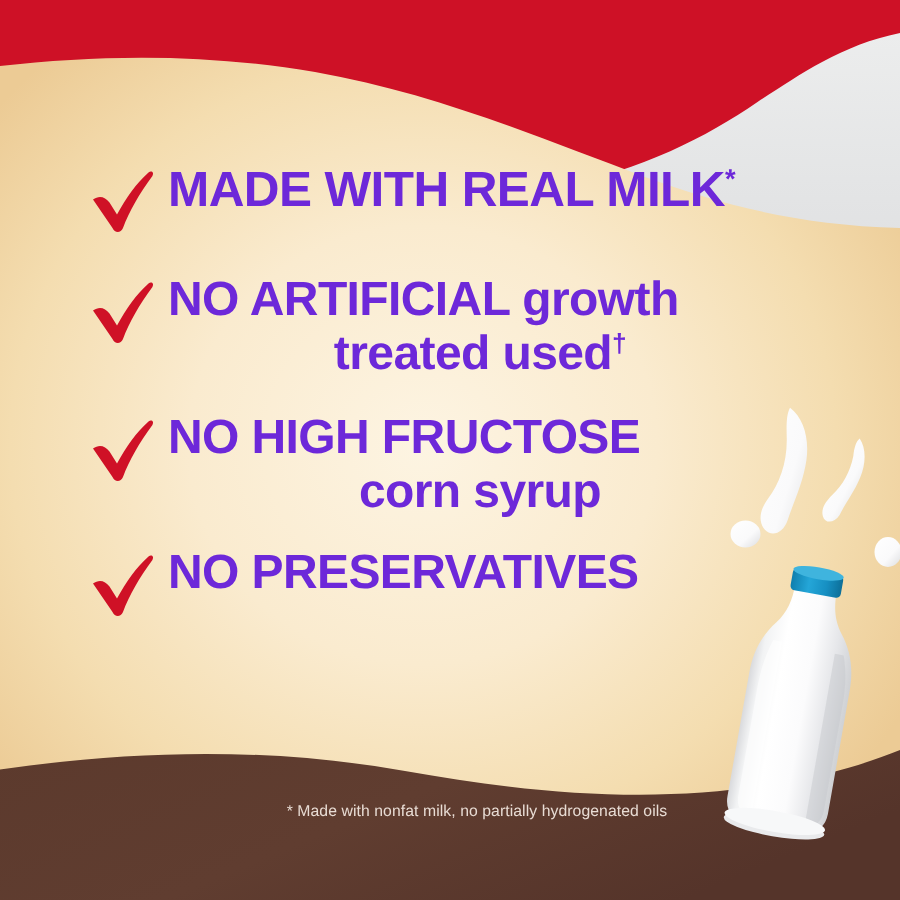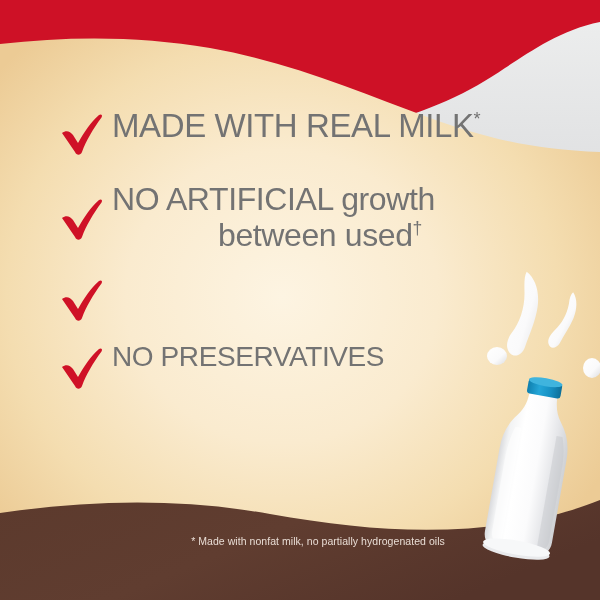--- a/index.html
+++ b/index.html
@@ -48,22 +48,22 @@
   .check {
     flex: 0 0 auto;
     width: 46px;
     height: 44px;
     margin-right: 8px;
     margin-top: 4px;
   }
 
   .claim-text {
     flex: 1 1 auto;
-    color: #737373;
-    font-weight: normal;
+    color: #6d28d9;
+    font-weight: bold;
     font-size: 33px;
     line-height: 1.08;
     letter-spacing: -0.4px;
   }
 
   .claim-text .line2 {
     display: block;
     text-align: center;
     margin-top: 1px;
   }
@@ -74,24 +74,24 @@
     line-height: 0;
   }
 
   .lower {
     text-transform: none;
   }
 
   
   .claim-2 .claim-text { font-size: 32px; }
   .claim-3 .claim-text { font-size: 32px; }
-  .claim-4 .claim-text { font-size: 28px; }
+  .claim-4 .claim-text { font-size: 32px; }
 
   .claim-1 { margin-bottom: 26px; }
-  .claim-2 { margin-bottom: 22px; align-items: center; }
+  .claim-2 { margin-bottom: 22px; }
   .claim-3 { margin-bottom: 20px; }
 
   
   .bottle-wrap {
     position: absolute;
     left: 470px;
     top: 270px;
     width: 130px;
     height: 300px;
   }
@@ -190,30 +190,34 @@
     </div>
 
     <div class="claim claim-2">
       <svg class="check" viewBox="0 0 46 44">
         <path d="M 4,21 C 8,18 12,19 15,23 L 20,31 C 26,20 33,10 41,3
                  C 43,1.5 45,3 43.5,5.5 C 35,17 28,29 24,40
                  C 22.5,43.5 18.5,43.5 17,40 Z" fill="#cf1126"></path>
       </svg>
       <div class="claim-text">
         <span>NO ARTIFICIAL </span><span class="lower">growth</span>
-        <span class="line2 lower"><span>between used</span><span class="sup">†</span></span>
+        <span class="line2 lower"><span>treated used</span><span class="sup">†</span></span>
       </div>
     </div>
 
     <div class="claim claim-3">
       <svg class="check" viewBox="0 0 46 44">
         <path d="M 4,21 C 8,18 12,19 15,23 L 20,31 C 26,20 33,10 41,3
                  C 43,1.5 45,3 43.5,5.5 C 35,17 28,29 24,40
                  C 22.5,43.5 18.5,43.5 17,40 Z" fill="#cf1126"></path>
       </svg>
+      <div class="claim-text">
+        <span>NO HIGH FRUCTOSE</span>
+        <span class="line2 lower">corn syrup</span>
+      </div>
     </div>
 
     <div class="claim claim-4">
       <svg class="check" viewBox="0 0 46 44">
         <path d="M 4,21 C 8,18 12,19 15,23 L 20,31 C 26,20 33,10 41,3
                  C 43,1.5 45,3 43.5,5.5 C 35,17 28,29 24,40
                  C 22.5,43.5 18.5,43.5 17,40 Z" fill="#cf1126"></path>
       </svg>
       <div class="claim-text">
         <span>NO PRESERVATIVES</span>

